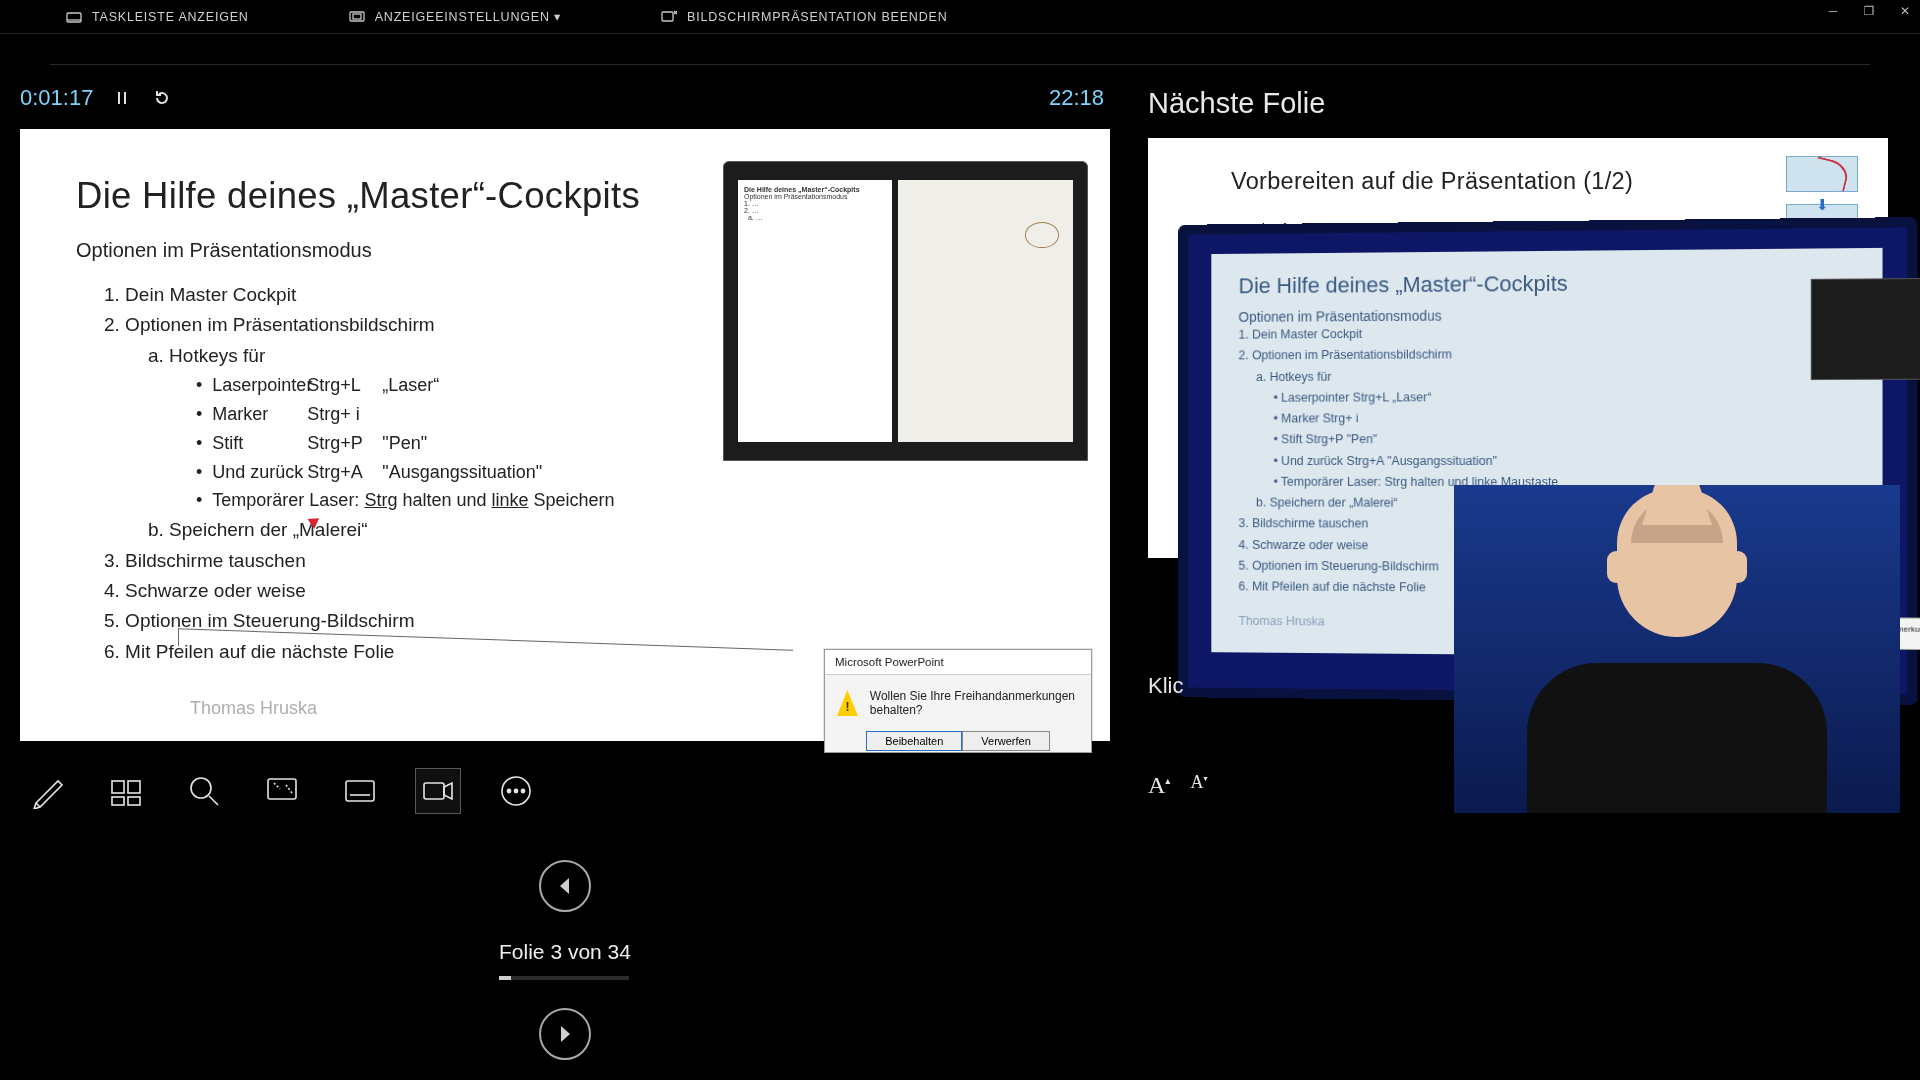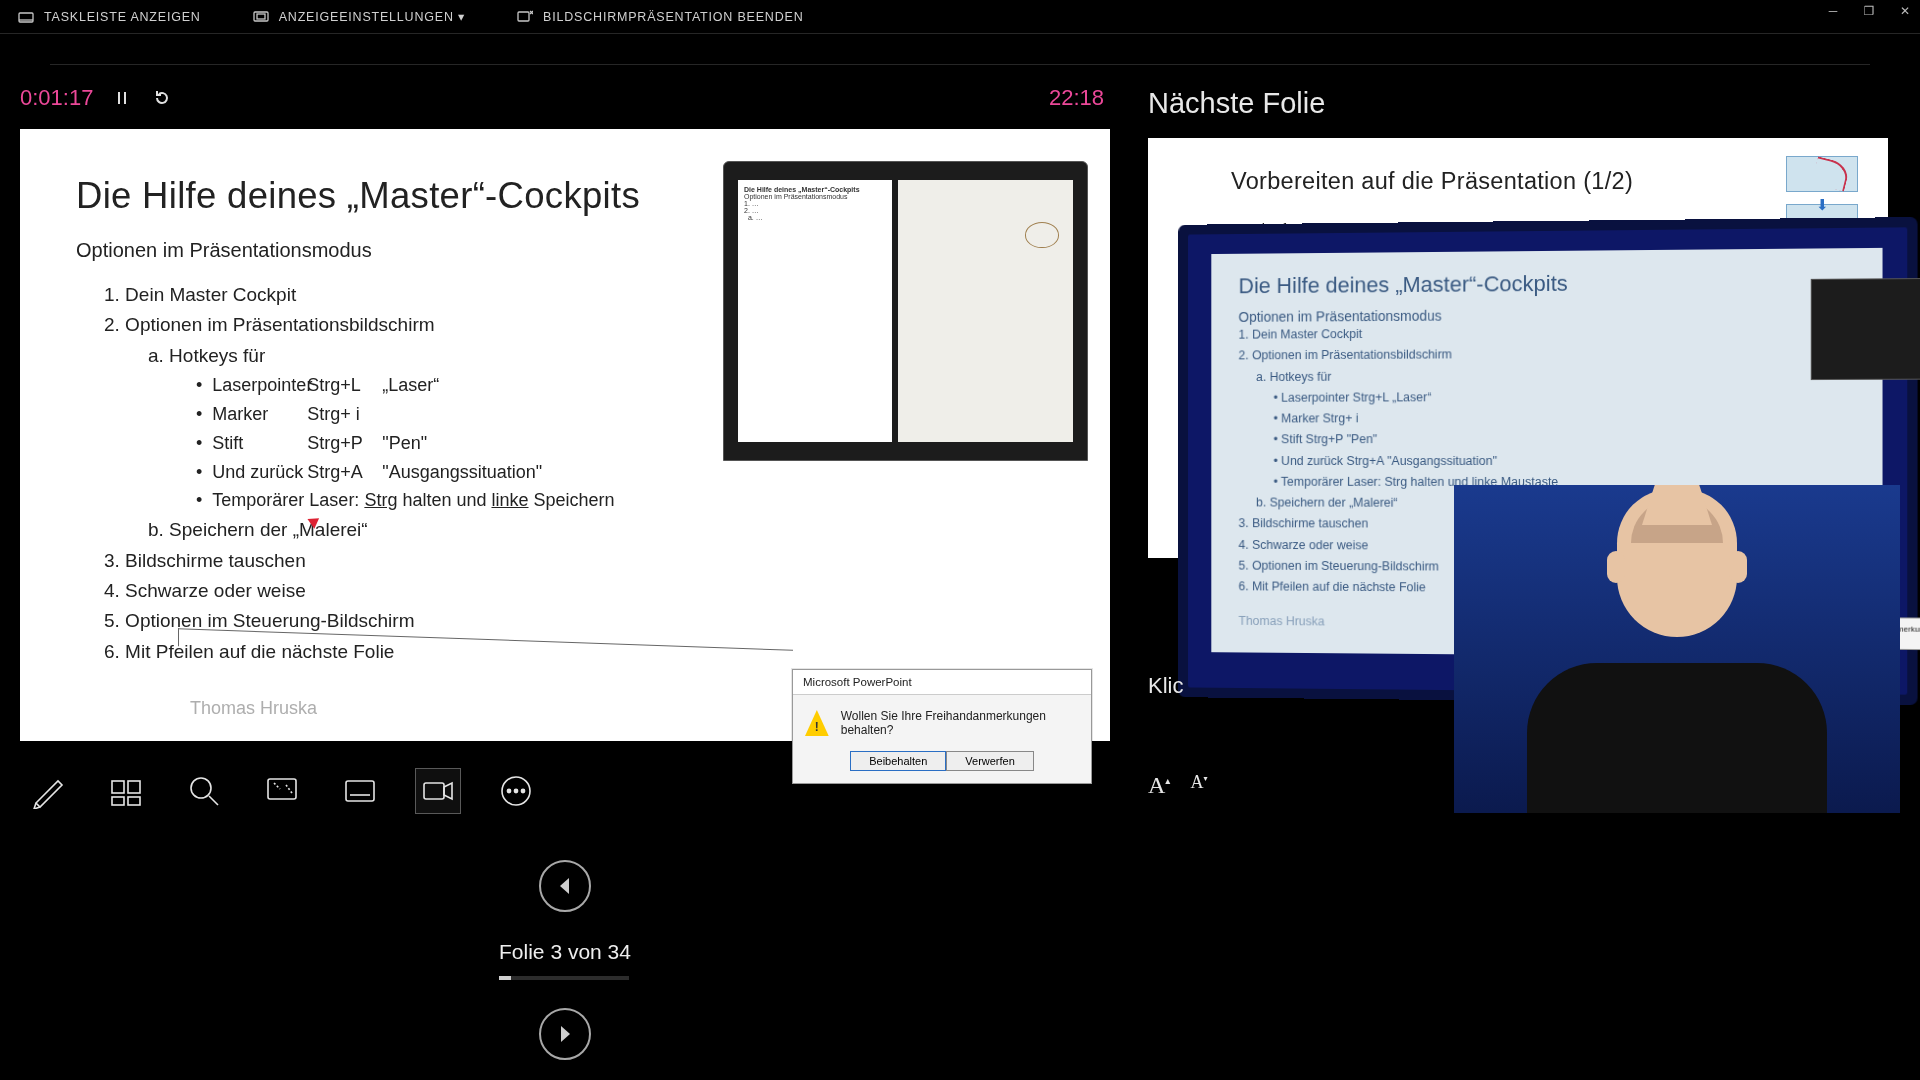--- a/index.html
+++ b/index.html
@@ -1,32 +1,32 @@
 <!DOCTYPE html>
 <html><head>
 <meta charset="utf-8">
 <style>
   * { margin: 0; padding: 0; box-sizing: border-box; }
   body { background: #000; font-family: "Segoe UI", Arial, sans-serif; color: #fff; overflow: hidden; width: 1920px; height: 1080px; position: relative; }
 
   
   .topbar { display: flex; align-items: center; height: 34px; padding: 0 18px; border-bottom: 1px solid rgba(255,255,255,.15); gap: 52px; }
-  .cmd { display: flex; align-items: center; gap: 10px; font-size: 12.5px; letter-spacing: .8px; color: #d0d0d0; cursor: pointer; }
+  .cmd { display: flex; align-items: center; gap: 10px; font-size: 12.5px; letter-spacing: .8px; color: #d0d0d0; cursor: pointer; margin-left: 48px; }
   .cmd svg { width: 16px; height: 16px; stroke: #c8c8c8; fill: none; stroke-width: 1.3; }
   .winctrls { position: absolute; right: 8px; top: 4px; display: flex; gap: 22px; }
   .winbtn { width: 14px; height: 14px; cursor: pointer; display:flex; align-items:center; justify-content:center; font-size:12px; color:#bbb;}
 
   .hr { height:1px; background:rgba(255,255,255,.15); margin:30px 50px 0; }
 
   
   .content { display:flex; padding:20px 20px 0; gap:38px; }
 
   
   .left { width:1090px; }
-  .timer-row { display:flex; align-items:center; gap:18px; font-size:22px; font-weight:400; color:#ec4899; }
+  .timer-row { display:flex; align-items:center; gap:18px; font-size:22px; font-weight:400; color:#7dd3fc; }
   .timer-row .clock { margin-left:auto; margin-right:6px; }
   .tc-ico { width:22px; height:22px; display:flex; align-items:center; justify-content:center; cursor:pointer; }
   .tc-ico svg { width:16px; height:16px; stroke:#e0e0e0; fill:none; stroke-width:2;}
 
   .slide { background:#fff; color:#222; width:1090px; height:612px; margin-top:18px; position:relative; padding:46px 56px 24px; }
   .slide h1 { font-size:36.5px; font-weight:400; margin-bottom:22px; letter-spacing:.3px;}
   .sub { font-size:20px; margin-bottom:18px;}
   .ol { font-size:19px; line-height:1.6;}
   .ol .l1 { margin-left:28px;}
   .ol .l2 { margin-left:72px;}
@@ -34,25 +34,25 @@
   .ol .l3 .c2 { display:inline-block; width:75px;}
   .ol .l3 .c1 { display:inline-block; width:95px;}
   .und { text-decoration:underline; }
   .author { position:absolute; bottom:22px; left:170px; color:#aeaeae; font-size:18px;}
 
   .mini { position:absolute; top:32px; right:22px; width:365px; height:300px; background:#1c1c1c; border:1px solid #555; border-radius:6px 6px 0 0; display:flex; gap:6px; padding:18px 14px; }
   .mini-l { flex:0 0 46%; background:#fff; font-size:7px; color:#333; padding:6px;}
   .mini-r { flex:1; background:#efeee9; position:relative;}
   .mini-r .brain { position:absolute; right:14px; top:42px; width:34px; height:26px; border:1.4px solid #a08050; border-radius:50% 50% 48% 48%;}
 
-  .dlg { position:absolute; right:18px; top:540px; width:300px; background:#f4f4f4; border:1px solid #999; font-size:12px; color:#222; box-shadow:0 0 0 1px rgba(0,0,0,.1);}
+  .dlg { position:absolute; right:18px; top:520px; width:268px; background:#f4f4f4; border:1px solid #999; font-size:12px; color:#222; box-shadow:0 0 0 1px rgba(0,0,0,.1);}
   .dlg-t { background:#fff; padding:6px 10px; border-bottom:1px solid #ccc; font-size:11.5px;}
   .dlg-b { display:flex; align-items:center; gap:12px; padding:14px 12px;}
   .dlg-b .warn { width:26px; height:26px; background:#ffcd00; clip-path:polygon(50% 0,100% 100%,0 100%); display:flex; align-items:flex-end; justify-content:center; font-weight:bold; color:#333; padding-bottom:2px;}
-  .dlg-btns { display:flex; justify-content:center; gap:0; padding:0 12px 12px;}
+  .dlg-btns { display:flex; justify-content:center; gap:0; padding:0 12px 1px;}
   .dlg-btns button { font-size:11px; padding:3px 18px; background:#eee; border:1px solid #888;}
   .dlg-btns button.pri { border:1.5px solid #2a6ec4;}
   .dlg-line { position:absolute; top:510px; left:158px; width:615px; height:18px; border-top:1px solid #666; border-left:1px solid #666; transform:skewY(2deg); pointer-events:none;}
 
   
   .tools { display:flex; gap:34px; margin-top:28px; padding-left:6px;}
   .tool { width:44px; height:44px; display:flex; align-items:center; justify-content:center; cursor:pointer;}
   .tool.sel { outline:1px solid rgba(255,255,255,.35); background:rgba(255,255,255,.06);}
   .tool svg { width:36px; height:36px; stroke:#e5e5e5; fill:none; stroke-width:1.6;}
 

